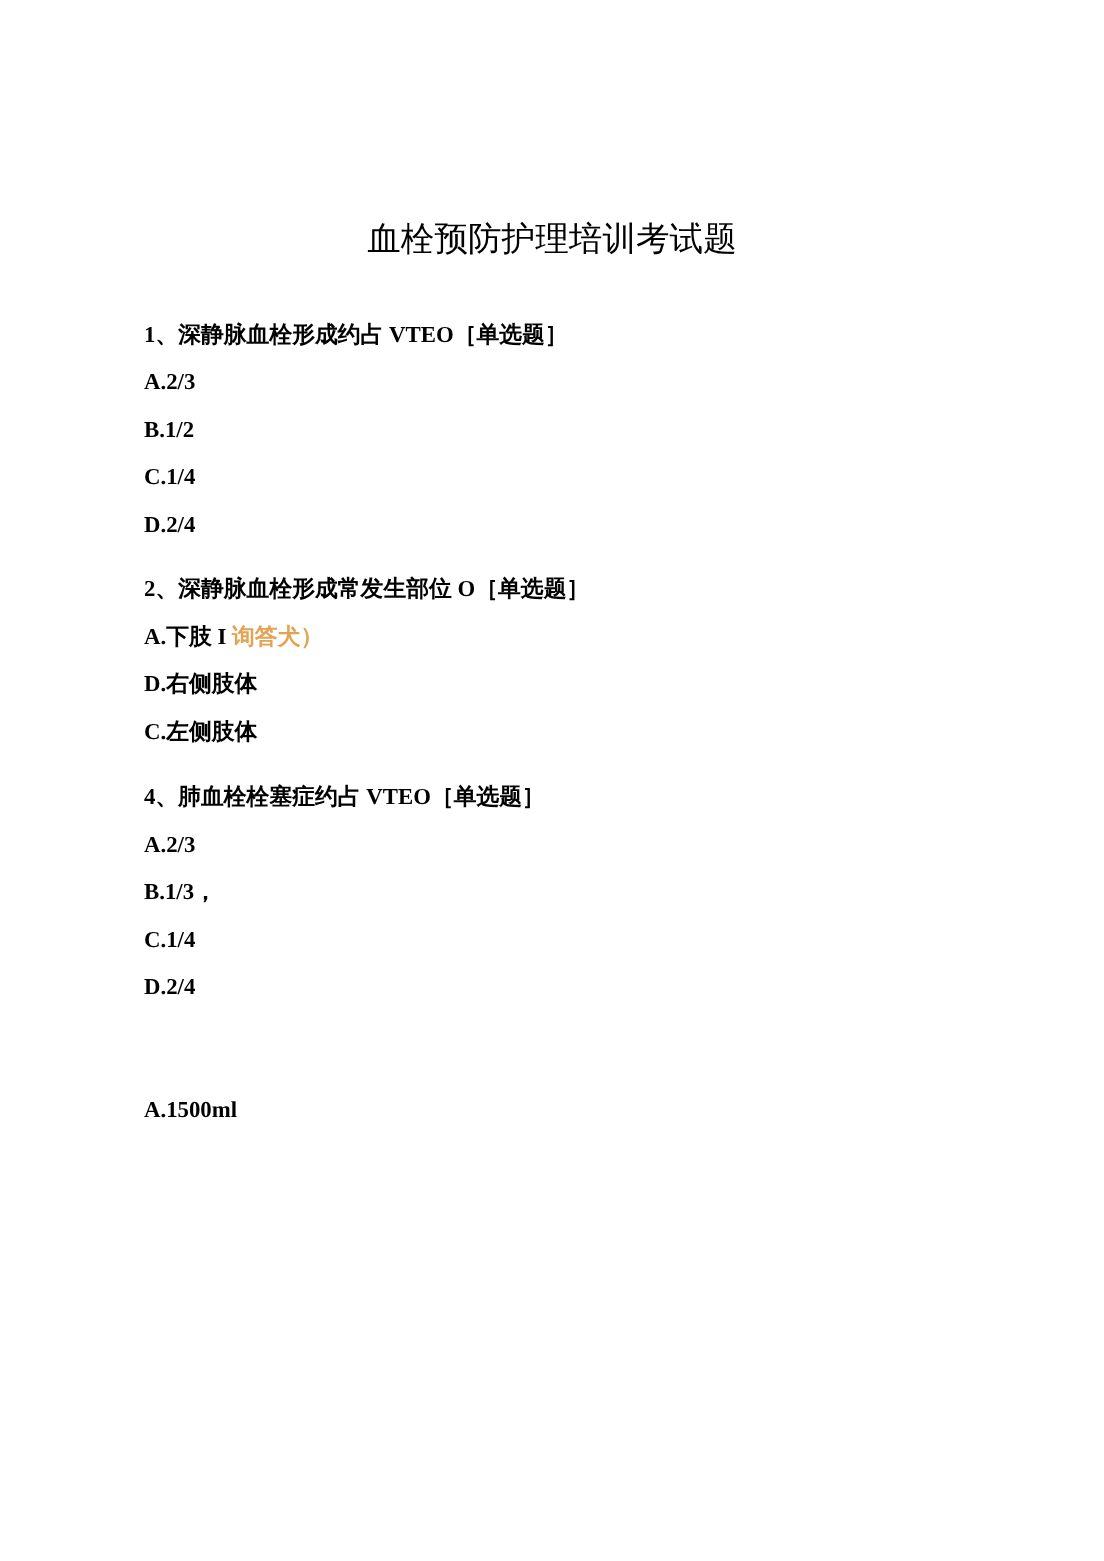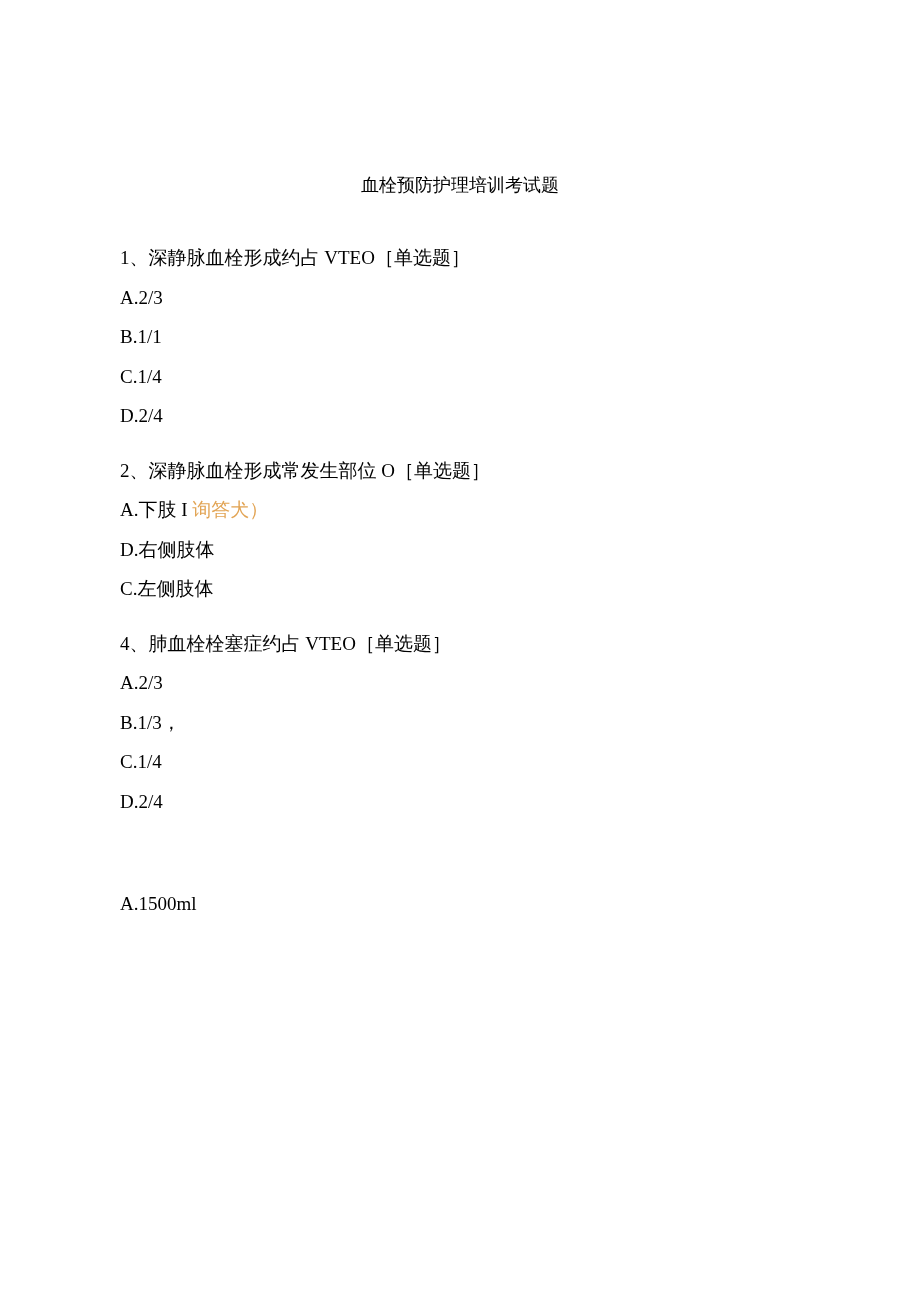--- a/index.html
+++ b/index.html
@@ -15,30 +15,31 @@
     line-height: 1.5;
   }
   .page {
     box-sizing: border-box;
     width: 920px;
     min-height: 1301px;
     padding: 160px 120px 100px 120px;
   }
   .title {
     text-align: center;
-    font-size: 18px;
+    font-size: 28px;
     margin-bottom: 45px;
     font-weight: normal;
     font-family: "SimSun", "宋体", serif;
   }
   .section-header {
     margin-bottom: 11px;
   }
   .question-block {
     margin-bottom: 26px;
+    font-weight: bold;
   }
   .question-block.last {
     margin-bottom: 74px;
     margin-top: 16px;
   }
   .question-block.partial {
     margin-bottom: 12px;
   }
   .q-text {
     margin-bottom: 11px;
@@ -59,21 +60,21 @@
 <body>
 
 <div class="page">
 
   <h1 class="title">血栓预防护理培训考试题</h1>
 
 
   <div class="question-block">
     <div class="q-text">1、深静脉血栓形成约占 VTEO［单选题］</div>
     <div class="option">A.2/3</div>
-    <div class="option">B.1/1</div>
+    <div class="option">B.1/2</div>
     <div class="option">C.1/4</div>
     <div class="option">D.2/4</div>
   </div>
 
   <div class="question-block">
     <div class="q-text">2、深静脉血栓形成常发生部位 O［单选题］</div>
     <div class="option">
       <span>A.下肢 I </span><span class="ans">询答犬）</span>
     </div>
     <div class="option">D.右侧肢体</div>

